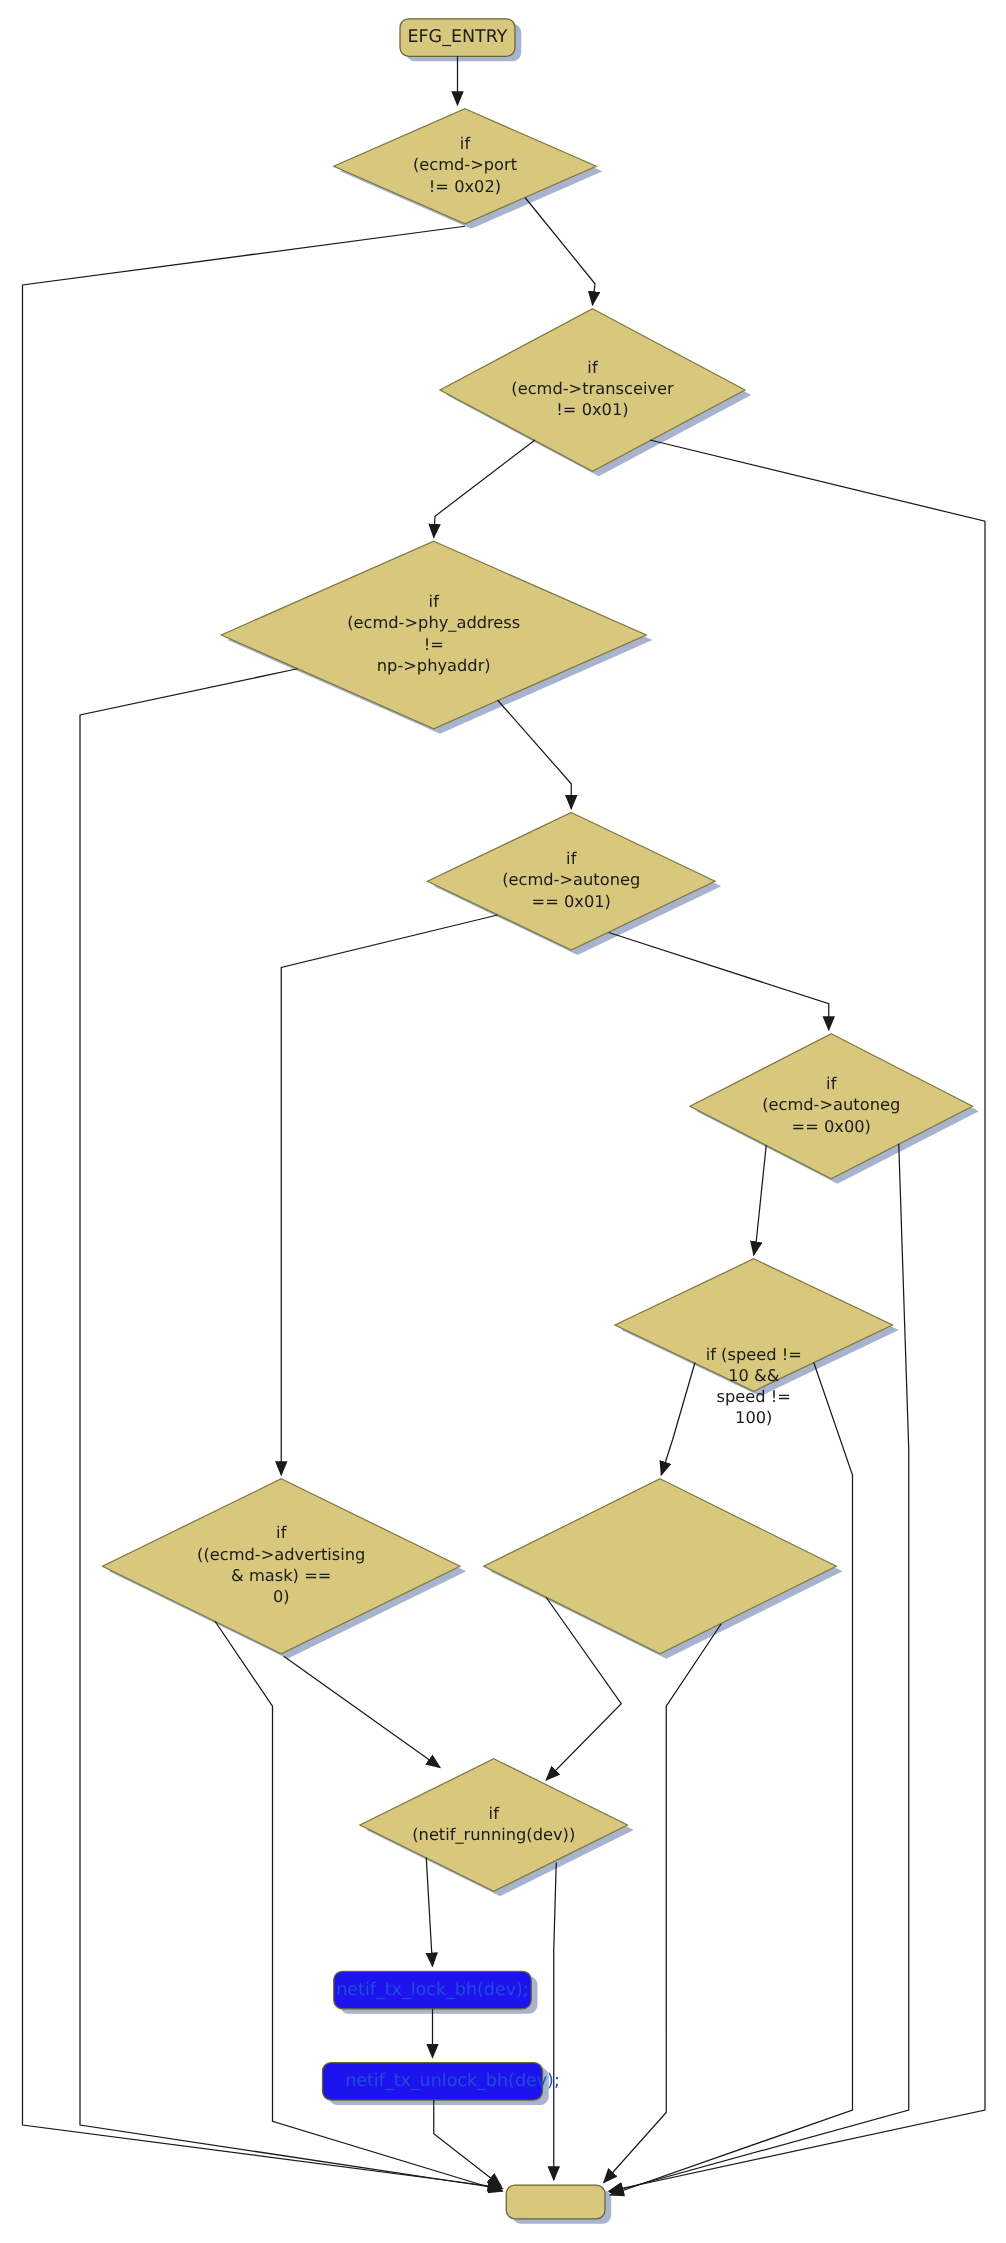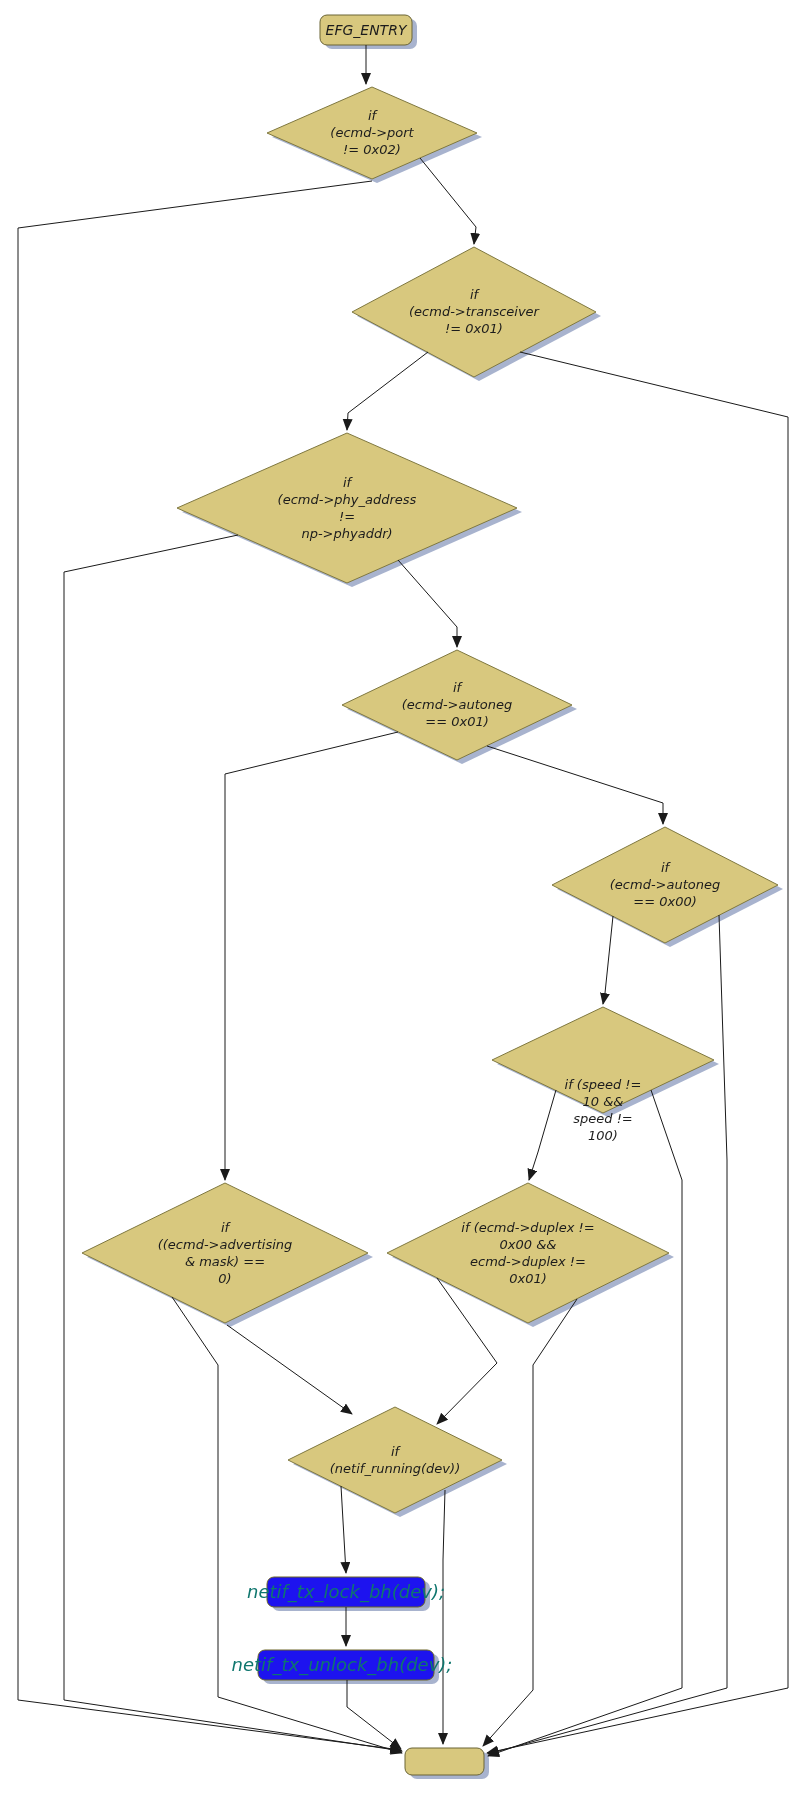--- a/index.html
+++ b/index.html
@@ -1,35 +1,35 @@
 <!DOCTYPE html>
 <html><head>
 <meta charset="utf-8">
 <style>
   html,body{margin:0;padding:0;background:#ffffff;}
   .canvas{position:relative;width:805px;height:1794px;background:#ffffff;overflow:hidden;
           font-family:"DejaVu Sans","Liberation Sans",sans-serif;}
   .edge-layer{position:absolute;left:0;top:0;}
   .lbl{position:absolute;transform:translate(-50%,-50%);white-space:pre-line;text-align:center;
-       font-size:13px;line-height:1.32;color:#1c1c1c;pointer-events:none;font-style:italic;}
-  .stmt-lbl{color:#0f766e;font-size:18px;white-space:nowrap;}
+       font-size:13px;line-height:1.32;color:#1c1c1c;pointer-events:none;}
+  .stmt-lbl{color:#1d4ed8;font-size:14px;white-space:nowrap;}
   .term-lbl{font-size:14px;white-space:nowrap;}
   
   #l-entry{left:366px;top:30px}
   #l-port{left:372px;top:133px}
   #l-transceiver{left:474px;top:312px}
   #l-phy{left:347px;top:508px}
   #l-auto1{left:457px;top:705px}
   #l-auto0{left:665px;top:885px}
   #l-speed{left:603px;top:1110px}
   #l-adv{left:225px;top:1253px}
   #l-duplex{left:528px;top:1253px}
   #l-running{left:395px;top:1460px}
   #l-lock{left:346px;top:1592px}
-  #l-unlock{left:342px;top:1665px}
+  #l-unlock{left:362px;top:1665px}
   #l-exit{left:444px;top:1803px}
 </style>
 </head>
 <body>
 
 <div class="canvas">
 
   <svg class="edge-layer" width="805" height="1794" viewBox="0 0 805 1794">
     <defs>
       <marker id="arrow" markerUnits="userSpaceOnUse" markerWidth="13" markerHeight="11" refX="11" refY="5" orient="auto">
@@ -112,22 +112,18 @@
 (ecmd-&gt;autoneg
 == 0x00)</div>
   <div class="lbl" id="l-speed">if (speed !=
 10 &amp;&amp;
 speed !=
 100)</div>
   <div class="lbl" id="l-adv">if
 ((ecmd-&gt;advertising
 &amp; mask) ==
 0)</div>
-  <div class="lbl" id="l-duplex">if (ecmd-&gt;duplex !=
-0x00 &amp;&amp;
-ecmd-&gt;duplex !=
-0x01)</div>
   <div class="lbl" id="l-running">if
 (netif_running(dev))</div>
   <div class="lbl stmt-lbl" id="l-lock">netif_tx_lock_bh(dev);</div>
   <div class="lbl stmt-lbl" id="l-unlock">netif_tx_unlock_bh(dev);</div>
   <div class="lbl term-lbl" id="l-exit">EFG_EXIT</div>
 </div>
 
 </body></html>

